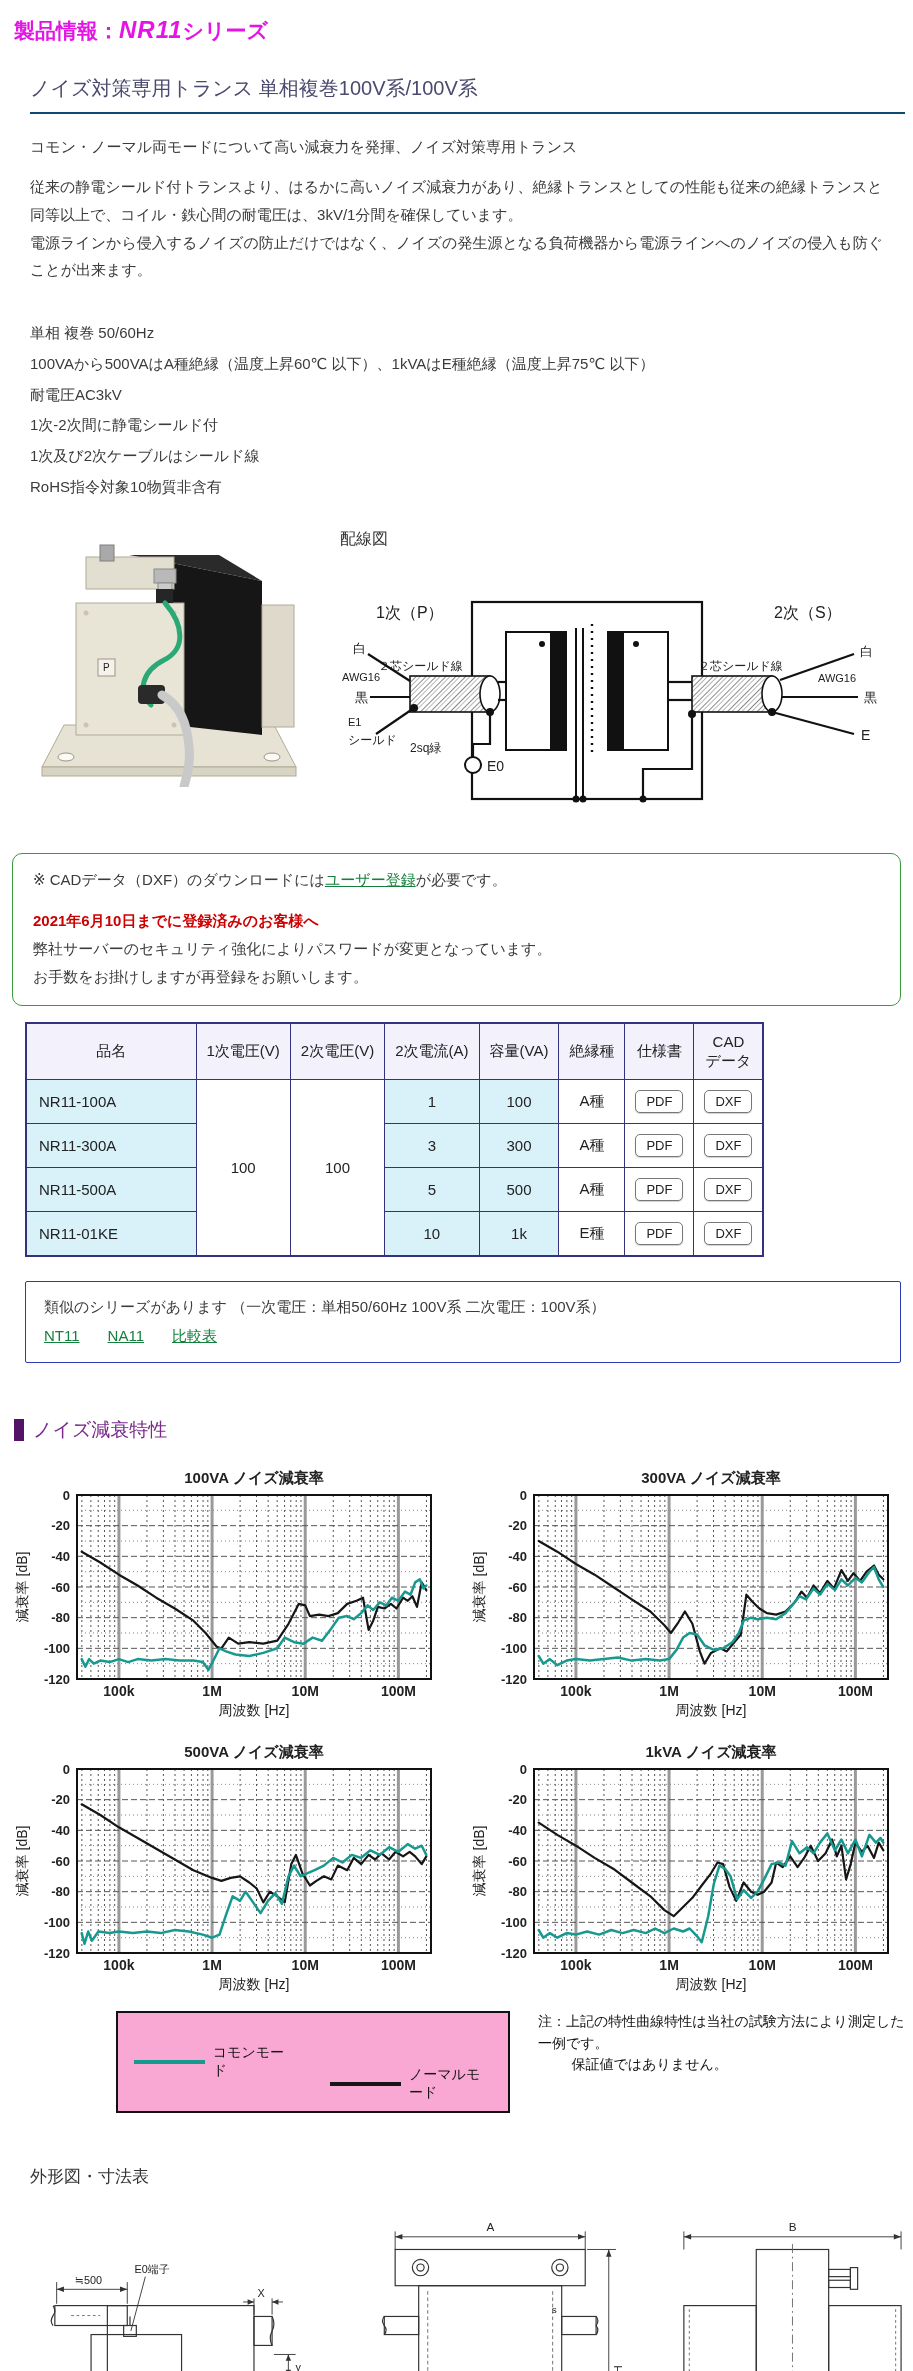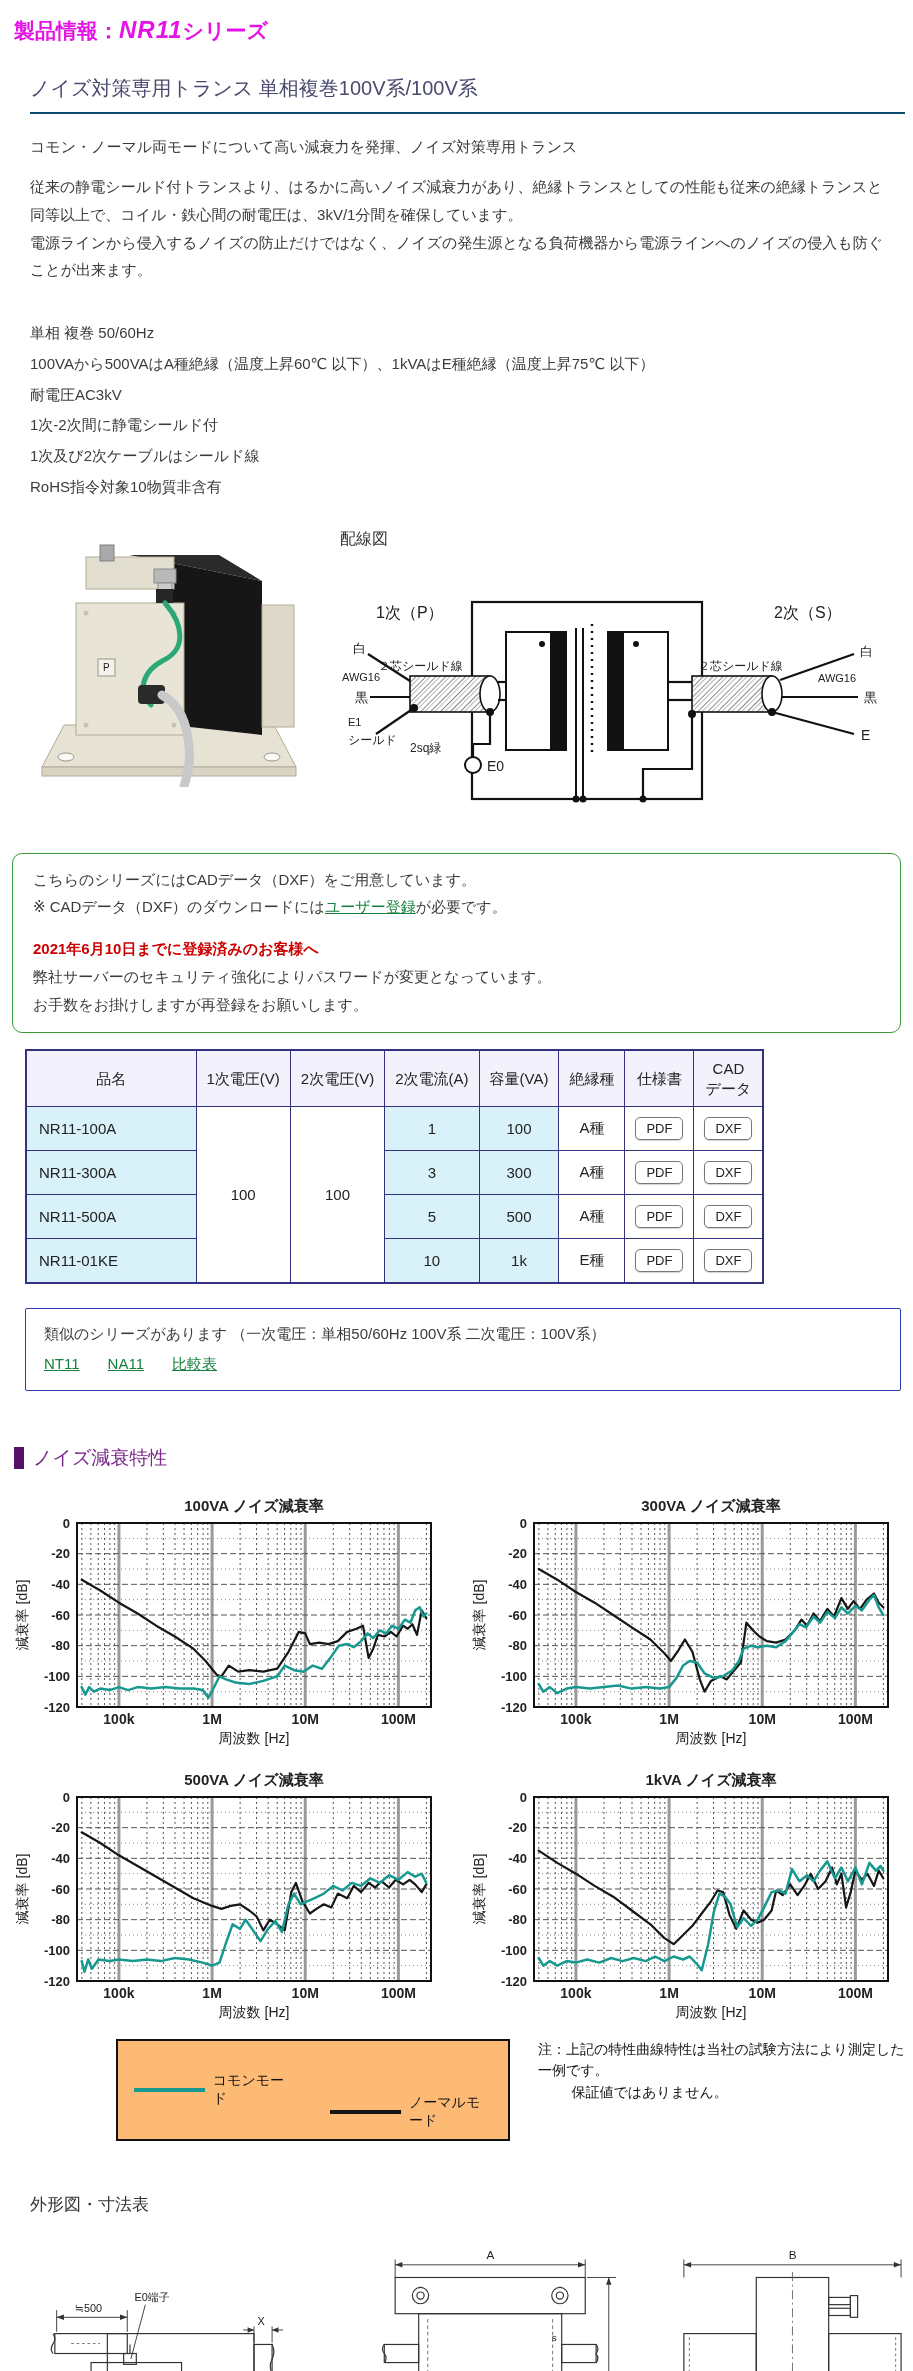--- a/index.html
+++ b/index.html
@@ -61,21 +61,21 @@
   .similar-links a { margin-right:28px; }
 
   .section-header { display:flex; align-items:center; margin:54px 0 0 14px; }
   .section-bar { width:10px; height:22px; background:#531266; margin-right:9px; }
   .section-title { font-size:19px; color:#7a2a8a; }
 
   .charts-grid { display:grid; grid-template-columns:456px 457px; margin-top:8px; }
   .chart-cell { display:flex; justify-content:center; padding-top:16px; }
 
   .legend-row { display:flex; align-items:flex-start; margin:12px 0 0 116px; }
-  .legend-box { border:2px solid #111; display:flex; align-items:center; padding:9px 16px; background:#fdba74; }
+  .legend-box { border:2px solid #111; display:flex; align-items:center; padding:9px 16px; background:#f9a8d4; }
   .legend-item { display:flex; align-items:center; font-size:14px; color:#111; }
   .legend-item + .legend-item { margin-left:46px;margin-top:44px; }
   .legend-swatch { width:85px; height:4px; margin-right:8px; }
   .chart-note { margin-left:28px; font-size:14px; color:#111; line-height:1.55; }
   .chart-note .l2 { padding-left:2.4em; }
 
   .outline-title { margin:52px 0 0 30px; font-size:17px; color:#333; }
   .drawings { position:relative; display:flex; gap:34px; margin:16px 0 0 44px; height:320px; }
 
   svg text { font-family:"Liberation Sans","DejaVu Sans",sans-serif; fill:#222; }
@@ -211,21 +211,20 @@
       <text x="478" y="128" font-size="11">AWG16</text>
       <line x1="442" y1="143" x2="518" y2="143" class="drw-thick"></line>
       <text x="524" y="148" font-size="13">黒</text>
       <line x1="432" y1="158" x2="514" y2="180" class="drw-thick"></line>
       <text x="521" y="186" font-size="14">E</text>
     </svg>
   </div>
 </div>
 
 <div class="cad-box">
-  <div>こちらのシリーズにはCADデータ（DXF）をご用意しています。</div>
   <div>
     <span>※ CADデータ（DXF）のダウンロードには</span><a class="inline-link">ユーザー登録</a><span>が必要です。</span>
   </div>
   <div class="cad-notice">2021年6月10日までに登録済みのお客様へ</div>
   <div>弊社サーバーのセキュリティ強化によりパスワードが変更となっています。</div>
   <div>お手数をお掛けしますが再登録をお願いします。</div>
 </div>
 
 <table class="product-table">
   <tbody>

